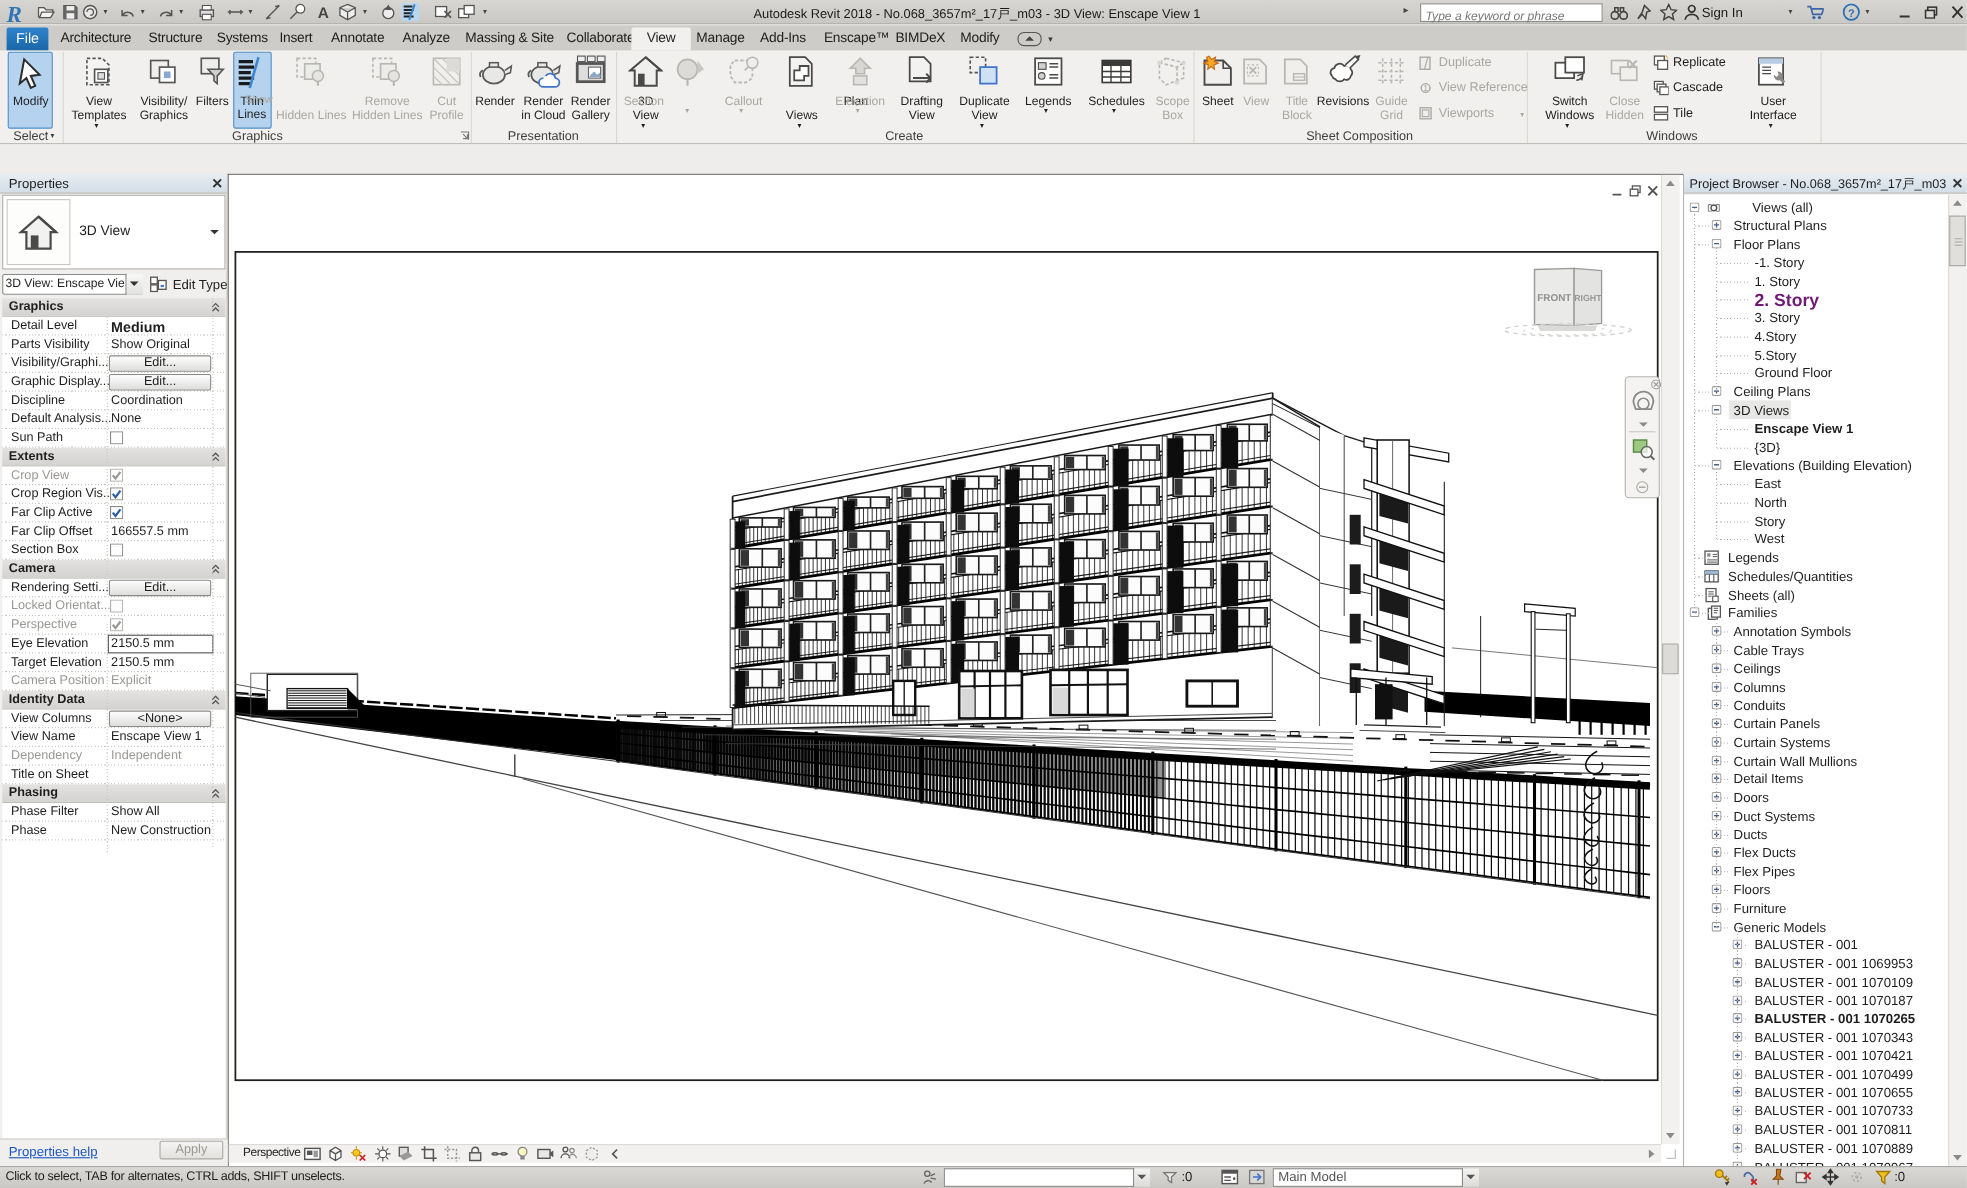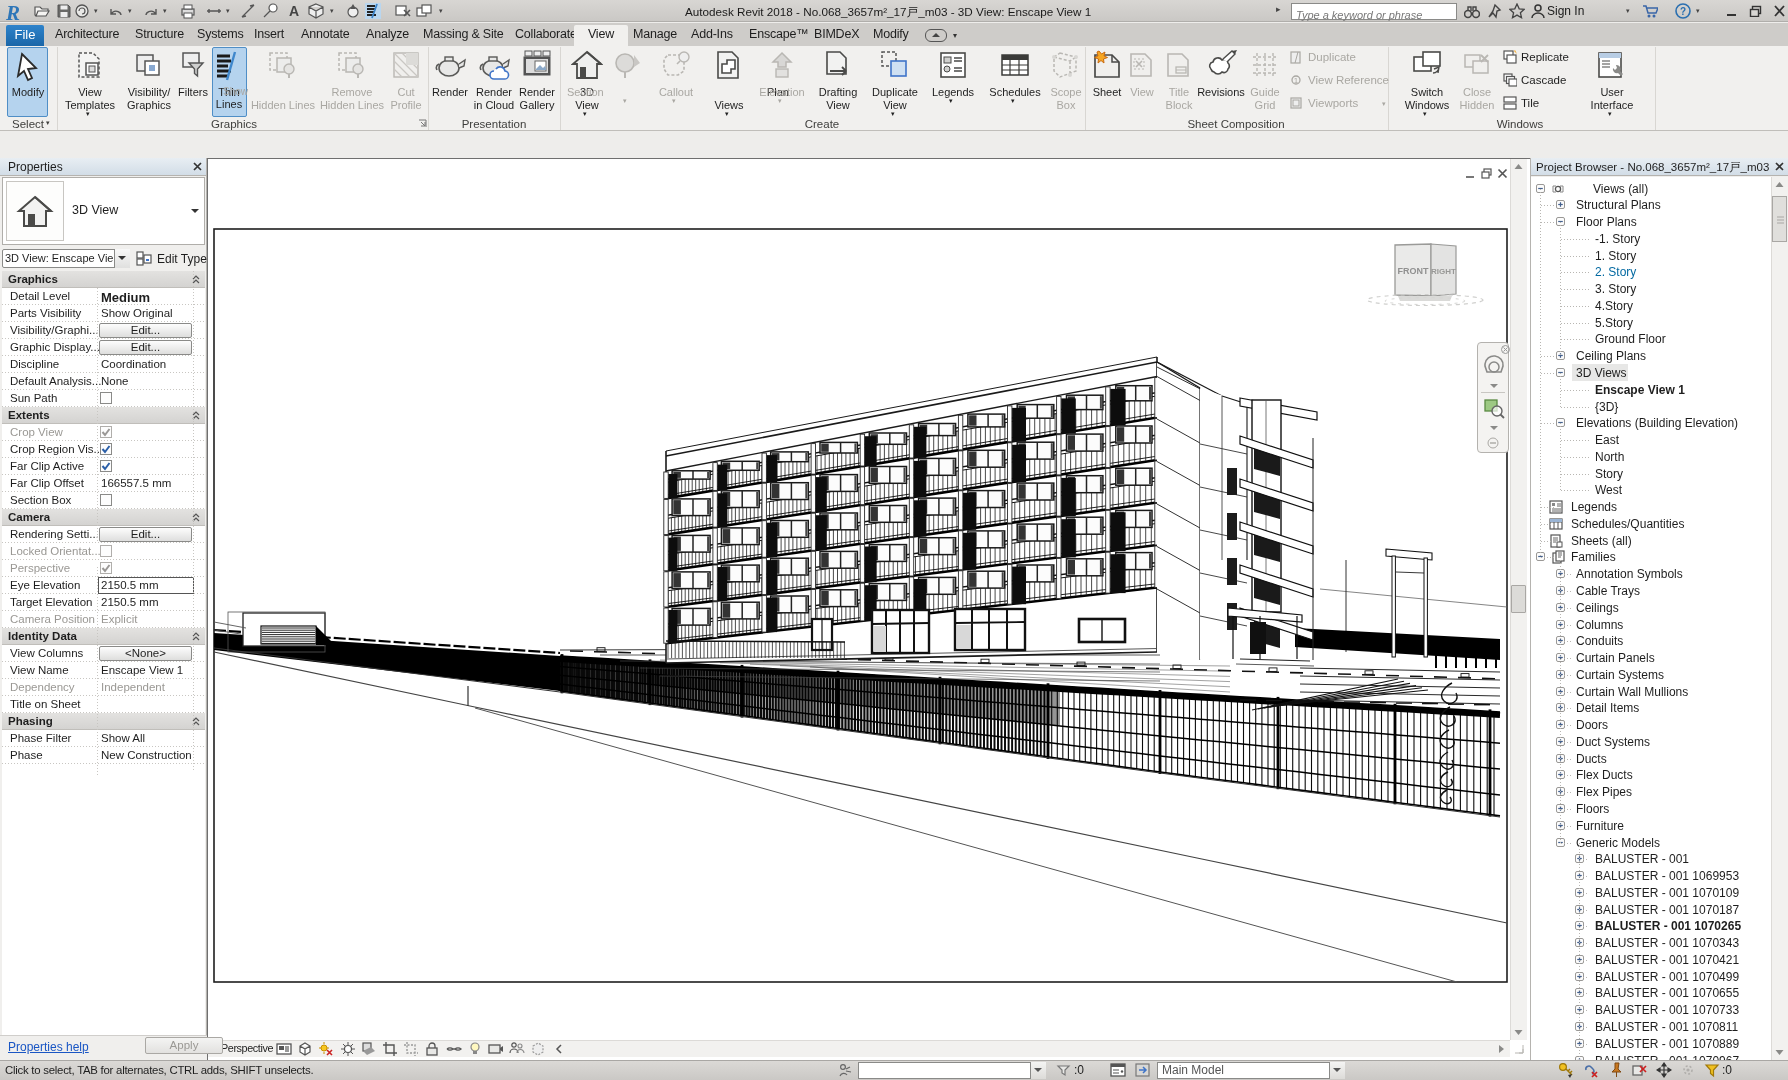--- a/index.html
+++ b/index.html
@@ -2216,21 +2216,21 @@
 <div class="abs" style="left:2px;top:746px;width:203px;height:1px;background:repeating-linear-gradient(90deg,#c8c6c2 0 1px,transparent 1px 3px);"></div>
 <div class="abs" style="left:101px;top:732px;font-size:11.5px;color:#1e1e1e;font-weight:normal;white-space:nowrap;">Show All</div>
 <div class="abs" style="left:10px;top:749px;font-size:11.5px;color:#1e1e1e;font-weight:normal;white-space:nowrap;">Phase</div>
 <div class="abs" style="left:2px;top:763px;width:203px;height:1px;background:repeating-linear-gradient(90deg,#c8c6c2 0 1px,transparent 1px 3px);"></div>
 <div class="abs" style="left:101px;top:749px;font-size:11.5px;color:#1e1e1e;font-weight:normal;white-space:nowrap;">New Construction</div>
 <div class="abs" style="left:97px;top:288px;width:1px;height:254px;background:repeating-linear-gradient(#c8c6c2 0 1px,transparent 1px 3px);"></div>
 <div class="abs" style="left:193px;top:271px;width:1px;height:500px;background:repeating-linear-gradient(#c8c6c2 0 1px,transparent 1px 3px);"></div>
 <div class="abs" style="left:97px;top:567px;width:1px;height:208px;background:repeating-linear-gradient(#c8c6c2 0 1px,transparent 1px 3px);"></div>
 <div class="abs" style="left:0px;top:1035px;width:207px;height:25px;background:#f0efed;border-top:1px solid #d0cecb;"></div>
 <div class="abs" style="left:8px;top:1040px;font-size:12px;color:#1e1e1e;font-weight:normal;white-space:nowrap;"><span style="color:#1a56c4;text-decoration:underline;">Properties help</span></div>
-<div class="abs" style="left:145px;top:1037px;width:78px;height:17px;background:linear-gradient(#f4f4f3,#e2e1df);border:1px solid #aaa8a4;border-radius:2px;">
+<div class="abs" style="left:145px;top:1037px;width:58px;height:17px;background:linear-gradient(#f4f4f3,#e2e1df);border:1px solid #aaa8a4;border-radius:2px;">
     <div style="text-align:center;font-size:11.5px;color:#9a9894;margin-top:1px;">Apply</div>
   </div>
 <div class="abs" style="left:1530px;top:158px;width:258px;height:902px;background:#f0efed;border-left:1px solid #b5b3af;"></div>
 <div class="abs" style="left:1531px;top:158px;width:257px;height:18px;background:linear-gradient(#e8eef3,#d2dde7);border-bottom:1px solid #b5b3af;"></div>
 <div class="abs" style="left:1536px;top:160px;font-size:11.5px;color:#1e1e1e;font-weight:normal;white-space:nowrap;">Project Browser - No.068_3657m²_17戸_m03</div>
 <div class="abs" style="left:1774px;top:161px;width:11px;height:11px;">
     <svg width="11" height="11" viewBox="0 0 11 11">
       <path d="M2 2 L9 9 M9 2 L2 9" stroke="#333" stroke-width="1.7"></path>
     </svg>
   </div>
@@ -2258,21 +2258,21 @@
 <div class="abs" style="left:1576px;top:198.27px;font-size:12px;color:#1e1e1e;font-weight:normal;white-space:nowrap;">Structural Plans</div>
 <div class="abs" style="left:1556px;top:217.04px;width:9px;height:9px;">
     <svg width="9" height="9" viewBox="0 0 9 9">
       <rect x="0.5" y="0.5" width="8" height="8" rx="1.5" fill="#fcfcfc" stroke="#9a9896"></rect>
       <path d="M2.2 4.5 h4.6" stroke="#44618e" stroke-width="1.2"></path>
     </svg>
   </div>
 <div class="abs" style="left:1576px;top:215.04px;font-size:12px;color:#1e1e1e;font-weight:normal;white-space:nowrap;">Floor Plans</div>
 <div class="abs" style="left:1595px;top:231.81px;font-size:12px;color:#1e1e1e;font-weight:normal;white-space:nowrap;">-1. Story</div>
 <div class="abs" style="left:1595px;top:248.57999999999998px;font-size:12px;color:#1e1e1e;font-weight:normal;white-space:nowrap;">1. Story</div>
-<div class="abs" style="left:1595px;top:265.35px;font-size:12px;color:#0369a1;font-weight:normal;white-space:nowrap;">2. Story</div>
+<div class="abs" style="left:1595px;top:265.35px;font-size:16px;color:#701a75;font-weight:bold;white-space:nowrap;">2. Story</div>
 <div class="abs" style="left:1595px;top:282.12px;font-size:12px;color:#1e1e1e;font-weight:normal;white-space:nowrap;">3. Story</div>
 <div class="abs" style="left:1595px;top:298.89px;font-size:12px;color:#1e1e1e;font-weight:normal;white-space:nowrap;">4.Story</div>
 <div class="abs" style="left:1595px;top:315.65999999999997px;font-size:12px;color:#1e1e1e;font-weight:normal;white-space:nowrap;">5.Story</div>
 <div class="abs" style="left:1595px;top:332.43px;font-size:12px;color:#1e1e1e;font-weight:normal;white-space:nowrap;">Ground Floor</div>
 <div class="abs" style="left:1556px;top:351.2px;width:9px;height:9px;">
     <svg width="9" height="9" viewBox="0 0 9 9">
       <rect x="0.5" y="0.5" width="8" height="8" rx="1.5" fill="#fcfcfc" stroke="#9a9896"></rect>
       <path d="M2.2 4.5 h4.6" stroke="#44618e" stroke-width="1.2"></path>
       <path d="M4.5 2.2 v4.6" stroke="#44618e" stroke-width="1.2"></path>
     </svg>

